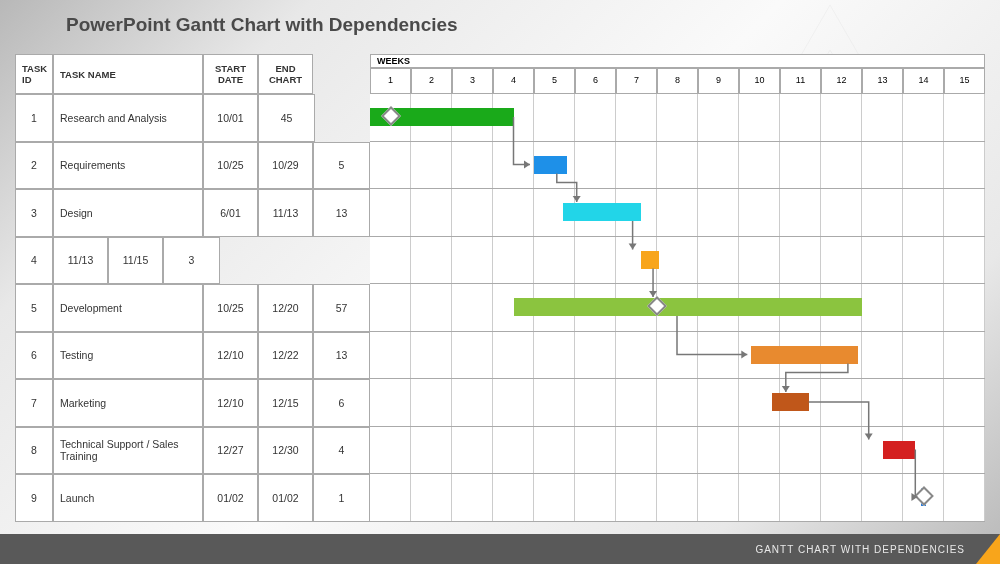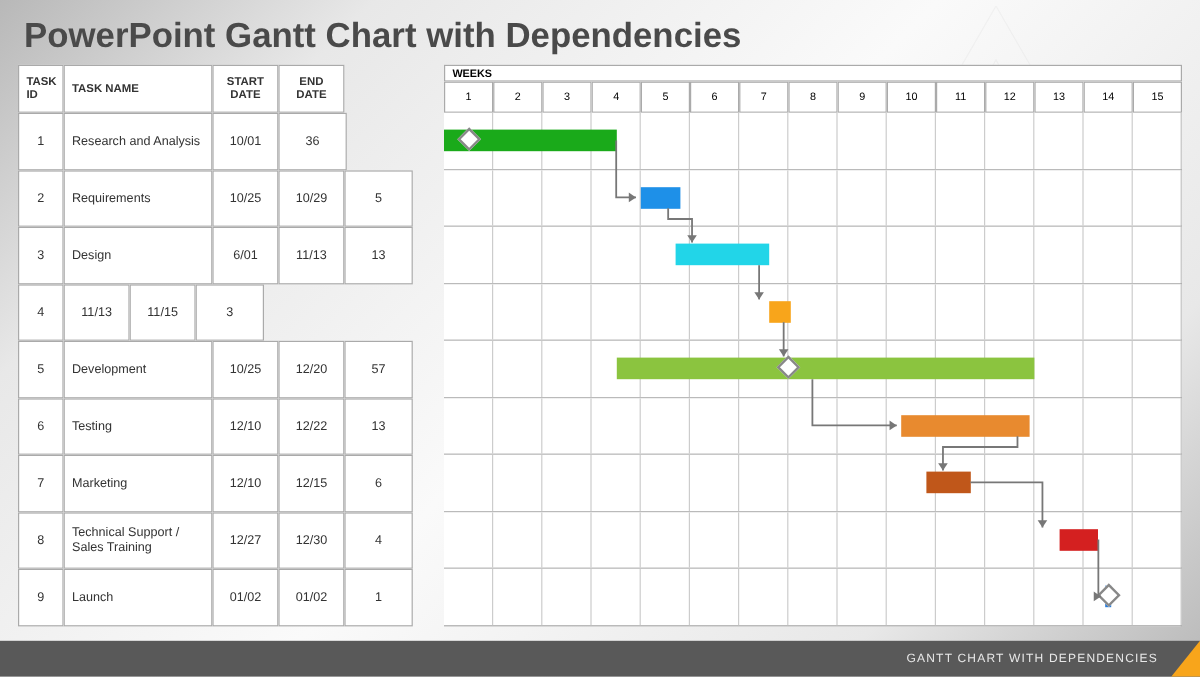--- a/index.html
+++ b/index.html
@@ -1,26 +1,26 @@
 <!DOCTYPE html>
 <html><head>
 <meta charset="utf-8">
 <style>
   * { box-sizing: border-box; margin: 0; padding: 0; }
   body { width: 1000px; height: 564px; font-family: Arial, Helvetica, sans-serif; background: linear-gradient(135deg, #b8b8b8 0%, #e8e8e8 20%, #fafafa 50%, #e8e8e8 80%, #b8b8b8 100%); overflow: hidden; position: relative; }
   .slide { width: 1000px; height: 564px; position: relative; }
   .bg-tri { position: absolute; opacity: 0.08; }
-  .title { font-size: 29px; font-weight: bold; color: #4a4a4a; padding: 14px 0 8px 20px; }
+  .title { font-size: 19px; font-weight: bold; color: #4a4a4a; padding: 14px 0 8px 20px; margin-left: 46px; }
   .chart-wrap { position: absolute; left: 15px; top: 54px; width: 970px; height: 468px; }
   .hdr-row { display: flex; height: 40px; }
   .task-cols { display: flex; width: 355px; }
   .hcell { border: 1px solid #aaa; padding: 4px 6px; font-size: 9.5px; font-weight: bold; color: #333; display: flex; flex-direction: column; justify-content: center; background: #fff; }
   .hcell .sub { font-weight: normal; font-size: 9px; }
   .col-id { width: 38px; }
-  .col-name { width: 124px; }
+  .col-name { width: 150px; }
   .col-start { width: 55px; text-align: center; }
   .col-end { width: 55px; text-align: center; }
   .col-dur { width: 57px; }
   .tl-hdr { flex: 1; display: flex; flex-direction: column; }
   .tl-weeks { height: 14px; border: 1px solid #aaa; font-size: 9px; font-weight: bold; padding: 1px 6px; background: #fff; }
   .tl-nums { display: flex; height: 26px; }
   .wk { width: 41px; border: 1px solid #aaa; text-align: center; font-size: 9px; padding-top: 6px; background: #fff; }
   .body-row { display: flex; height: 47.5px; }
   .cell { border: 1px solid #aaa; padding: 4px 6px; font-size: 10.5px; color: #333; display: flex; align-items: center; background: #fff; }
   .cell.center { justify-content: center; }
@@ -44,21 +44,21 @@
     </svg>
 
   <div class="title">PowerPoint Gantt Chart with Dependencies</div>
 
   <div class="chart-wrap">
     <div class="hdr-row">
       <div class="task-cols">
         <div class="hcell col-id">TASK ID</div>
         <div class="hcell col-name">TASK NAME</div>
         <div class="hcell col-start">START DATE</div>
-        <div class="hcell col-end">END DATE</div>
+        <div class="hcell col-end">END CHART</div>
       </div>
       <div class="tl-hdr">
         <div class="tl-weeks">WEEKS</div>
         <div class="tl-nums" id="week-nums">
             <div class="wk">1</div>
             <div class="wk">2</div>
             <div class="wk">3</div>
             <div class="wk">4</div>
             <div class="wk">5</div>
             <div class="wk">6</div>
@@ -73,21 +73,21 @@
             <div class="wk">15</div>
           </div>
       </div>
     </div>
     <div id="rows">
         <div class="body-row">
           <div class="task-cols">
             <div class="cell col-id center">1</div>
             <div class="cell col-name">Research and Analysis</div>
             <div class="cell col-start center">10/01</div>
-            <div class="cell col-dur center">36</div>
+            <div class="cell col-dur center">45</div>
           </div>
           <div class="tl-body" style="height: 47.5px; border-bottom: 1px solid rgb(170, 170, 170); border-right: 1px solid rgb(170, 170, 170);">
             <div class="wk-col" style="left: 0px;"></div>
             <div class="wk-col" style="left: 41px;"></div>
             <div class="wk-col" style="left: 82px;"></div>
             <div class="wk-col" style="left: 123px;"></div>
             <div class="wk-col" style="left: 164px;"></div>
             <div class="wk-col" style="left: 205px;"></div>
             <div class="wk-col" style="left: 246px;"></div>
             <div class="wk-col" style="left: 287px;"></div>

